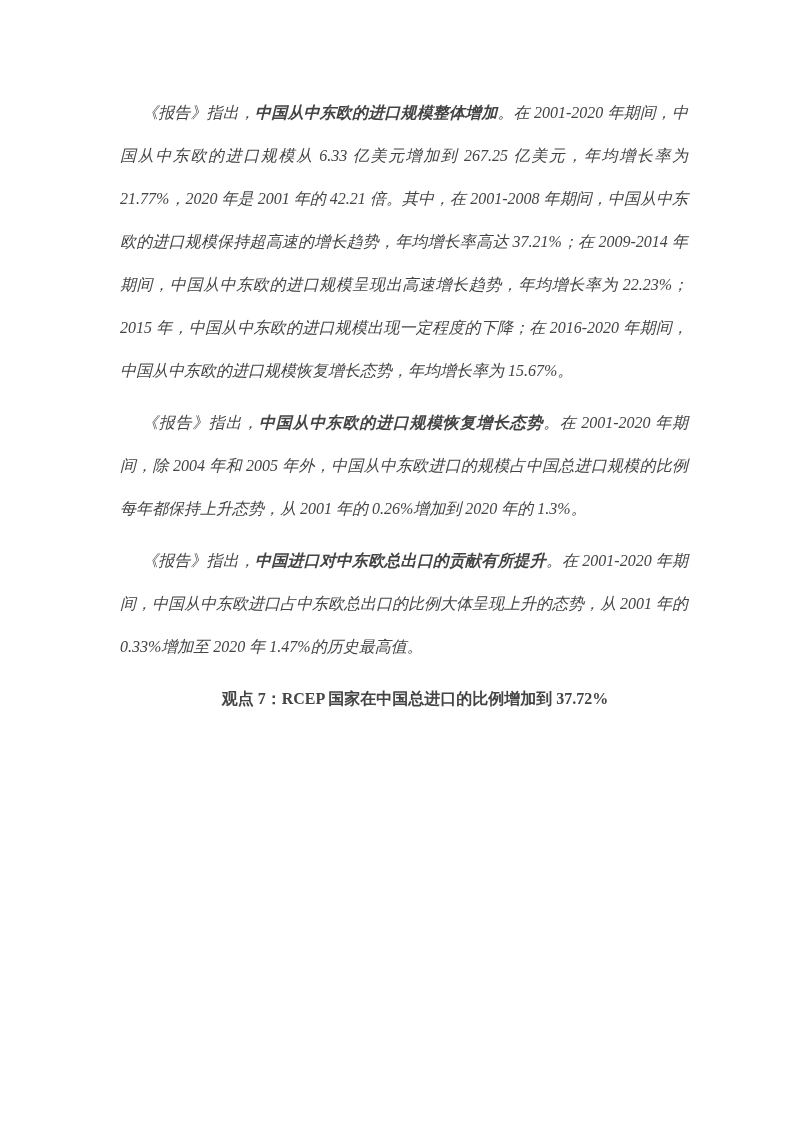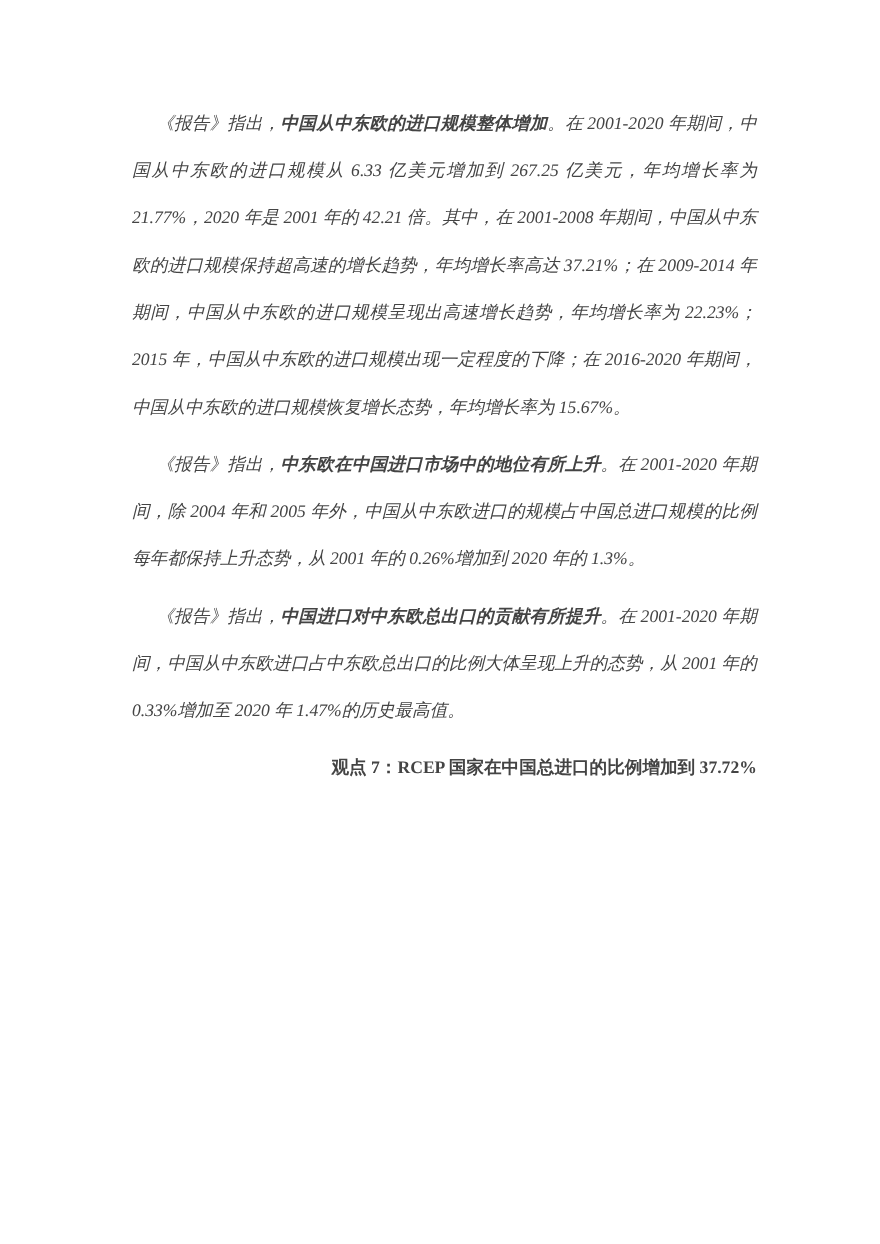--- a/index.html
+++ b/index.html
@@ -26,27 +26,27 @@
   }
   .para {
     margin: 0 0 9px 0;
     text-indent: 22px;
     font-style: italic;
   }
   .heading {
     margin: 0 0 54px 0;
     text-indent: 22px;
     font-weight: bold;
-    text-align: right;
+    text-align: center;
   }
   .bold {
     font-weight: bold;
   }
 </style>
 </head>
 <body style="background: rgb(255, 255, 255); --text-color: #444444;">
 
 <main class="doc">
   <p class="para"><span>《报告》指出，</span><span class="bold">中国从中东欧的进口规模整体增加</span><span>。在 2001-2020 年期间，中国从中东欧的进口规模从 6.33 亿美元增加到 267.25 亿美元，年均增长率为 21.77%，2020 年是 2001 年的 42.21 倍。其中，在 2001-2008 年期间，中国从中东欧的进口规模保持超高速的增长趋势，年均增长率高达 37.21%；在 2009-2014 年期间，中国从中东欧的进口规模呈现出高速增长趋势，年均增长率为 22.23%；2015 年，中国从中东欧的进口规模出现一定程度的下降；在 2016-2020 年期间，中国从中东欧的进口规模恢复增长态势，年均增长率为 15.67%。</span></p>
-  <p class="para"><span>《报告》指出，</span><span class="bold">中东欧在中国进口市场中的地位有所上升</span><span>。在 2001-2020 年期间，除 2004 年和 2005 年外，中国从中东欧进口的规模占中国总进口规模的比例每年都保持上升态势，从 2001 年的 0.26%增加到 2020 年的 1.3%。</span></p>
+  <p class="para"><span>《报告》指出，</span><span class="bold">中国从中东欧的进口规模恢复增长态势</span><span>。在 2001-2020 年期间，除 2004 年和 2005 年外，中国从中东欧进口的规模占中国总进口规模的比例每年都保持上升态势，从 2001 年的 0.26%增加到 2020 年的 1.3%。</span></p>
   <p class="para"><span>《报告》指出，</span><span class="bold">中国进口对中东欧总出口的贡献有所提升</span><span>。在 2001-2020 年期间，中国从中东欧进口占中东欧总出口的比例大体呈现上升的态势，从 2001 年的 0.33%增加至 2020 年 1.47%的历史最高值。</span></p>
   <p class="heading"><span class="bold">观点 7：RCEP 国家在中国总进口的比例增加到 37.72%</span></p>
 </main>
 
 </body></html>

